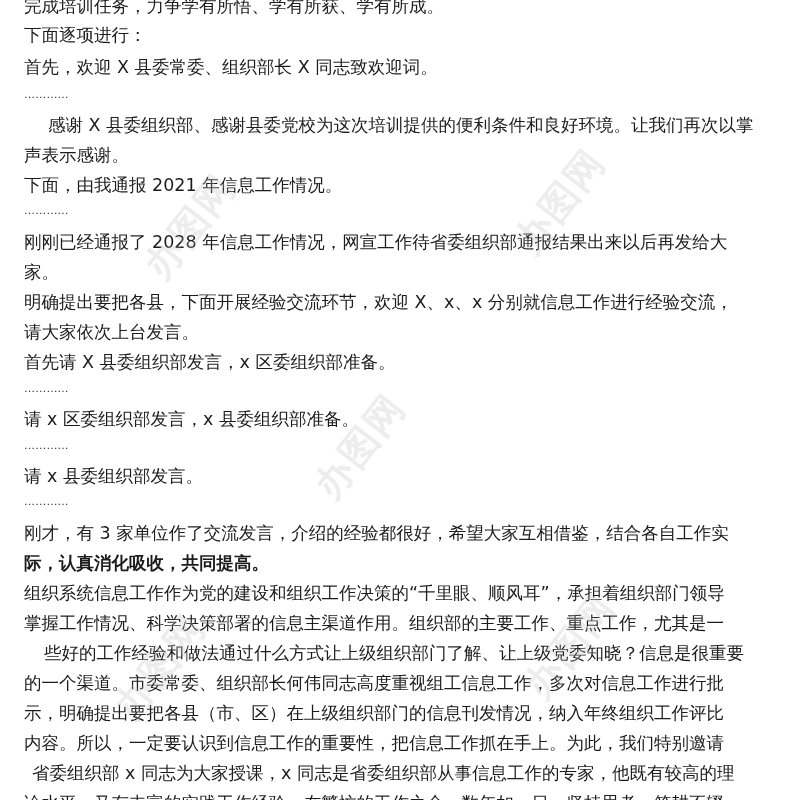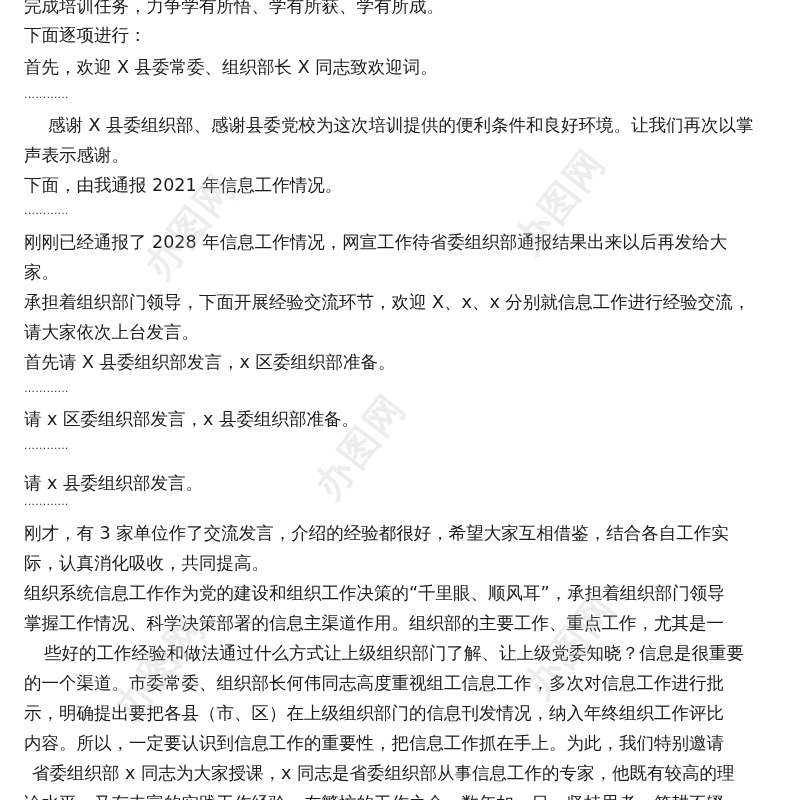--- a/index.html
+++ b/index.html
@@ -56,30 +56,30 @@
     <div class="doc-line" style="top: 14px;">完成培训任务，力争学有所悟、学有所获、学有所成。</div>
     <div class="doc-line" style="top: 44px; font-family: Liberation Mono, monospace;">下面逐项进行：</div>
     <div class="doc-line" style="top: 75px;">首先，欢迎 X 县委常委、组织部长 X 同志致欢迎词。</div>
     <div class="dots" style="top: 108px;">…………</div>
     <div class="doc-line" style="top: 133px; margin-left: 24px;">感谢 X 县委组织部、感谢县委党校为这次培训提供的便利条件和良好环境。让我们再次以掌</div>
     <div class="doc-line" style="top: 163px;">声表示感谢。</div>
     <div class="doc-line" style="top: 193px;">下面，由我通报 2021 年信息工作情况。</div>
     <div class="dots" style="top: 224px;">…………</div>
     <div class="doc-line" style="top: 250px;">刚刚已经通报了 2028 年信息工作情况，网宣工作待省委组织部通报结果出来以后再发给大</div>
     <div class="doc-line" style="top: 280px;">家。</div>
-    <div class="doc-line" style="top: 310px;">承担着组织部门领导，下面开展经验交流环节，欢迎 X、x、x 分别就信息工作进行经验交流，</div>
+    <div class="doc-line" style="top: 310px;">明确提出要把各县，下面开展经验交流环节，欢迎 X、x、x 分别就信息工作进行经验交流，</div>
     <div class="doc-line" style="top: 340px;">请大家依次上台发言。</div>
     <div class="doc-line" style="top: 370px;">首先请 X 县委组织部发言，x 区委组织部准备。</div>
     <div class="dots" style="top: 402px;">…………</div>
     <div class="doc-line" style="top: 427px;">请 x 区委组织部发言，x 县委组织部准备。</div>
     <div class="dots" style="top: 459px;">…………</div>
-    <div class="doc-line" style="top: 484px; margin-top: 7px;">请 x 县委组织部发言。</div>
+    <div class="doc-line" style="top: 484px;">请 x 县委组织部发言。</div>
     <div class="dots" style="top: 515px;">…………</div>
     <div class="doc-line" style="top: 541px;">刚才，有 3 家单位作了交流发言，介绍的经验都很好，希望大家互相借鉴，结合各自工作实</div>
-    <div class="doc-line" style="top: 571px;">际，认真消化吸收，共同提高。</div>
+    <div class="doc-line" style="top: 571px; font-weight: bold;">际，认真消化吸收，共同提高。</div>
     <div class="doc-line" style="top: 601px;">组织系统信息工作作为党的建设和组织工作决策的“千里眼、顺风耳”，承担着组织部门领导</div>
     <div class="doc-line" style="top: 631px;">掌握工作情况、科学决策部署的信息主渠道作用。组织部的主要工作、重点工作，尤其是一</div>
     <div class="doc-line" style="top: 661px; margin-left: 20px;">些好的工作经验和做法通过什么方式让上级组织部门了解、让上级党委知晓？信息是很重要</div>
     <div class="doc-line" style="top: 691px;">的一个渠道。市委常委、组织部长何伟同志高度重视组工信息工作，多次对信息工作进行批</div>
     <div class="doc-line" style="top: 721px;">示，明确提出要把各县（市、区）在上级组织部门的信息刊发情况，纳入年终组织工作评比</div>
     <div class="doc-line" style="top: 751px;">内容。所以，一定要认识到信息工作的重要性，把信息工作抓在手上。为此，我们特别邀请</div>
     <div class="doc-line" style="top: 781px; margin-left: 8px;">省委组织部 x 同志为大家授课，x 同志是省委组织部从事信息工作的专家，他既有较高的理</div>
     <div class="doc-line" style="top: 811px;">论水平，又有丰富的实践工作经验。在繁忙的工作之余，数年如一日，坚持思考、笔耕不辍，</div>
     <div class="watermark" style="left: 130px; top: 220px;">办图网</div>
     <div class="watermark" style="left: 500px; top: 195px;">办图网</div>

